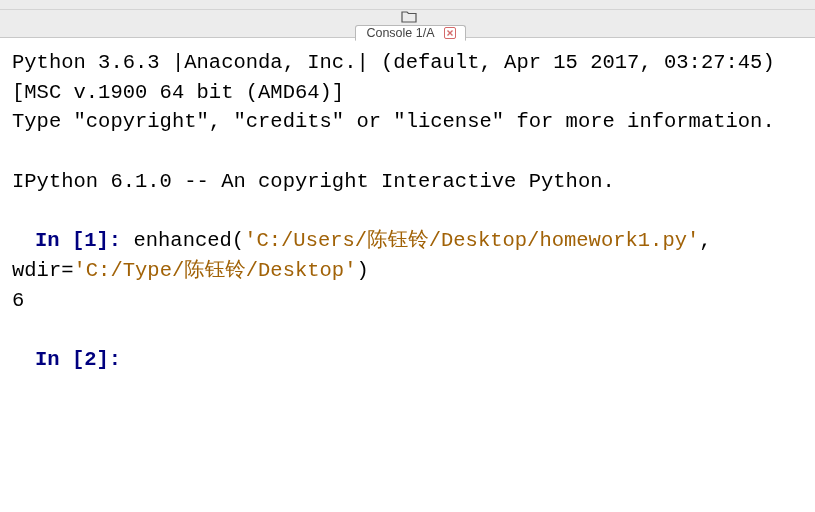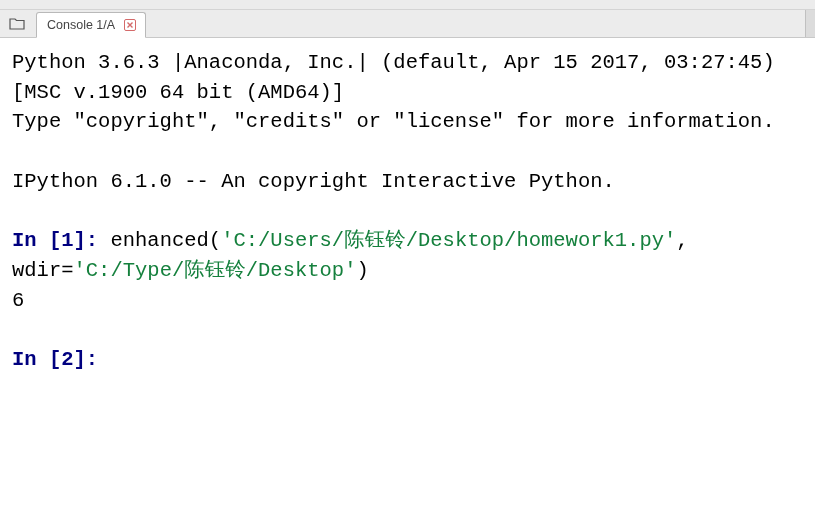--- a/index.html
+++ b/index.html
@@ -15,20 +15,21 @@
       background: #ececec;
       border-bottom: 1px solid #d4d4d4;
     }
     .tab-bar {
       display: flex;
       align-items: center;
       height: 28px;
       background: #ececec;
       border-bottom: 1px solid #c8c8c8;
       padding-left: 2px;
+      flex-direction: column;
     }
     .folder-icon-btn {
       display: flex;
       align-items: center;
       justify-content: center;
       width: 30px;
       height: 24px;
       cursor: pointer;
     }
     .folder-icon-btn svg {
@@ -75,23 +76,23 @@
       font-family: "Consolas", "Courier New", monospace;
       font-size: 20.5px;
       line-height: 1.45;
       color: #000;
       width: 100%;
       height: calc(100% - 38px);
       overflow: auto;
       white-space: pre-wrap;
       word-break: break-word;
     }
-    .prompt-in { color: #00007f; font-weight: bold; }
+    .prompt-in { color: #00007f; font-weight: bold; margin-left: 23px; }
     .prompt-num { color: #00007f; font-weight: bold; }
-    .string-lit { color: #15803d; }
+    .string-lit { color: #a16207; }
     .cmd-text { color: #000; }
   </style>
 </head>
 <body>
 
 <div class="toolbar"></div>
 
 <div class="tab-bar">
   <div class="folder-icon-btn">
     <svg viewBox="0 0 16 14">

